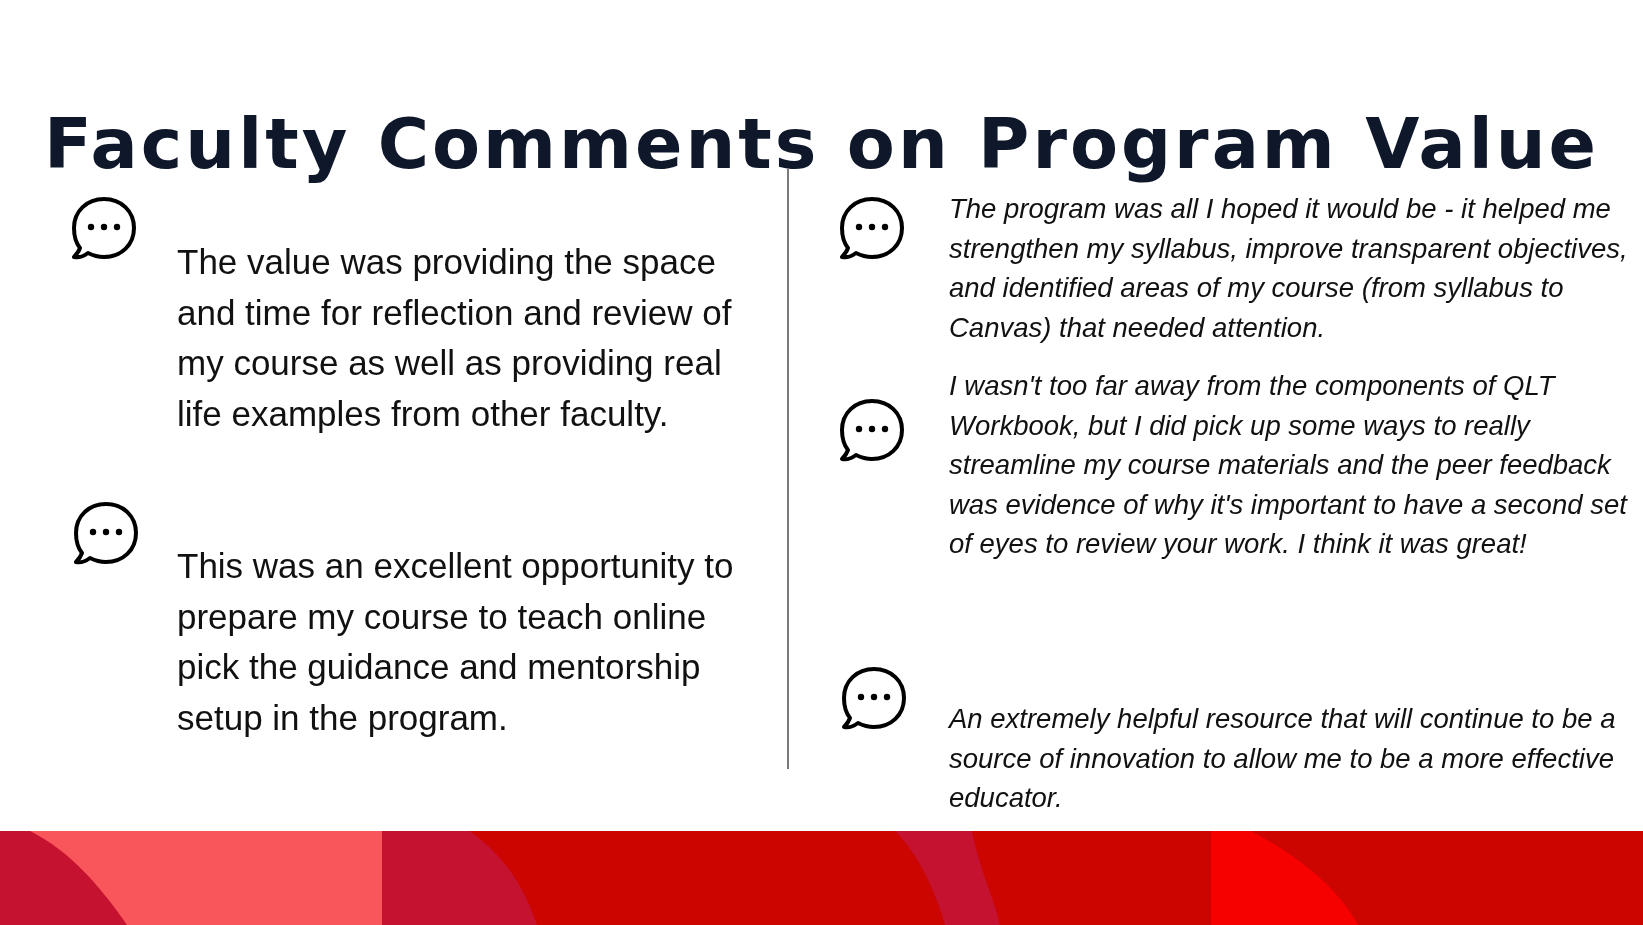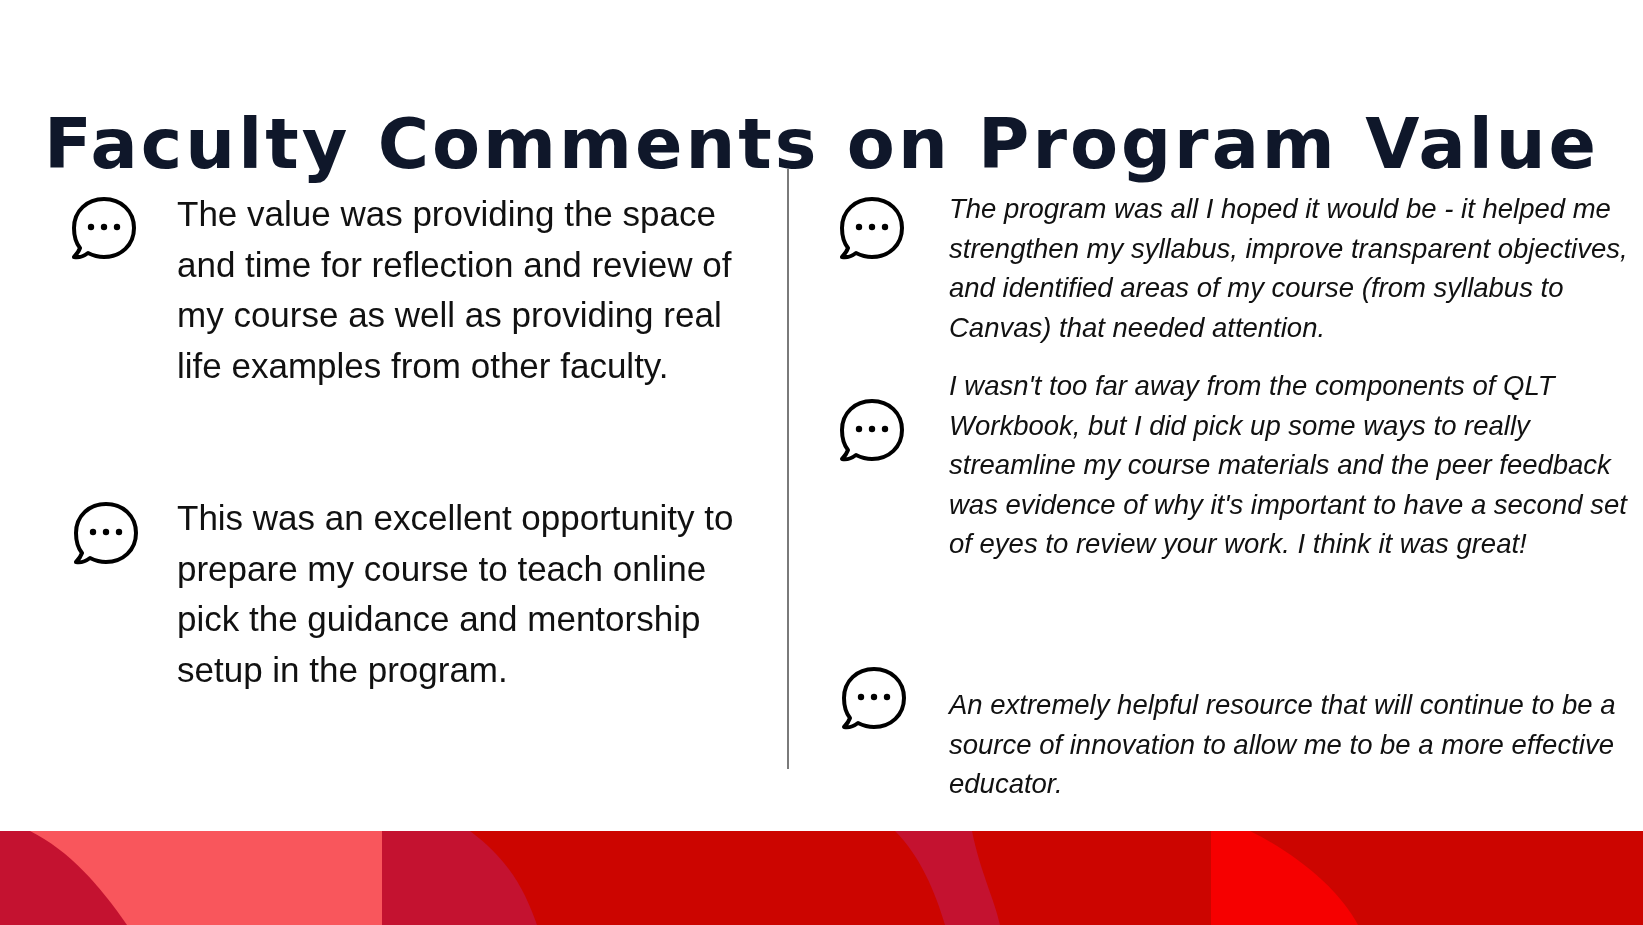--- a/index.html
+++ b/index.html
@@ -11,21 +11,21 @@
     position:absolute; left:0; top:52px; width:1643px; text-align:center;
     font-family:"DejaVu Sans", sans-serif; font-weight:bold;
     font-size:70px; letter-spacing:3px; color:#0f172a; line-height:90px;
     transform:scaleX(1.0);
   }
   .divider { position:absolute; left:787px; top:169px; width:2px; height:600px; background:#7a7a7a; }
   .comment { position:absolute; }
   .icon { position:absolute; width:72px; height:72px; }
   .icon svg { width:72px; height:72px; display:block; }
   .text { position:absolute; margin:0; }
-  .left .text { font-size:35px; line-height:50.5px; width:570px; }
+  .left .text { font-size:35px; line-height:50.5px; width:570px;margin-top:48px; }
   .right .text { font-size:27.5px; line-height:39.5px; width:680px;font-style:italic; }
   .band { position:absolute; left:0; top:831px; width:1643px; height:94px; overflow:hidden; background:#cc0500; }
   .band svg { display:block; }
 </style>
 </head>
 <body>
 
 <h1 class="title">Faculty Comments on Program Value</h1>
 
 <div class="divider"></div>
@@ -80,21 +80,21 @@
   </div>
   <div class="comment" style="left:0;top:0;">
     <span class="icon" style="left:838px;top:663px;">
       <svg viewBox="0 0 72 72">
           <path d="M36 6 C53 6 66 18 66 35 C66 52 53 64 36 64 C29 64 24 62 20 60 C16 63 11 65 6 64 C9 61 11 58 12 55 C8 50 6 43 6 35 C6 18 19 6 36 6 Z" fill="none" stroke="#000" stroke-width="4" stroke-linejoin="round"></path>
           <circle cx="23" cy="34" r="3.2"></circle>
           <circle cx="36" cy="34" r="3.2"></circle>
           <circle cx="49" cy="34" r="3.2"></circle>
         </svg>
     </span>
-    <p class="text" style="left:949px;top:685px;">An extremely helpful resource that will continue to be a source of innovation to allow me to be a more effective educator.</p>
+    <p class="text" style="left:949px;top:699px;">An extremely helpful resource that will continue to be a source of innovation to allow me to be a more effective educator.</p>
   </div>
 </div>
 
 <div class="band">
   <svg width="1643" height="94" viewBox="0 0 1643 94">
     <rect x="0" y="0" width="1643" height="94" fill="#cc0500"></rect>
 
     <rect x="0" y="0" width="382" height="94" fill="#f9565c"></rect>
     <path d="M0 0 L30 0 C70 20 100 55 127 94 L0 94 Z" fill="#c41230"></path>
 

